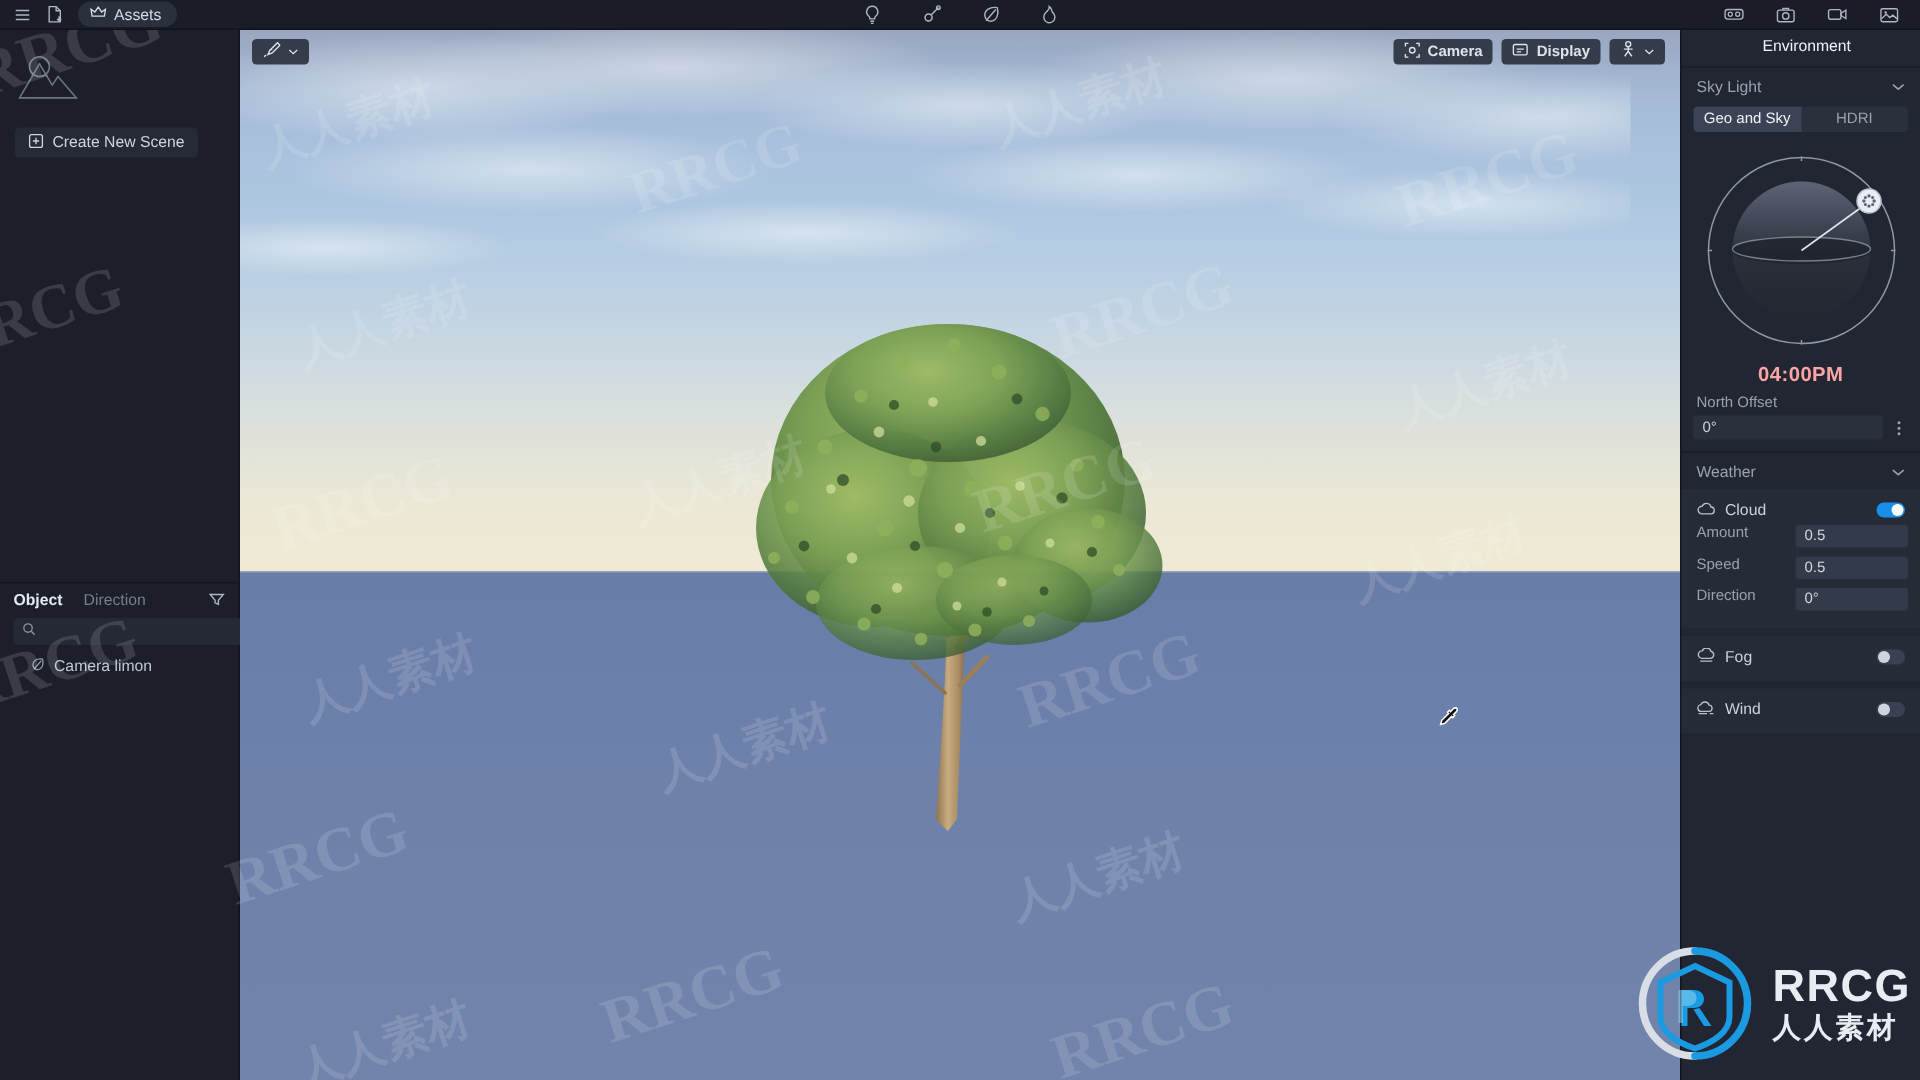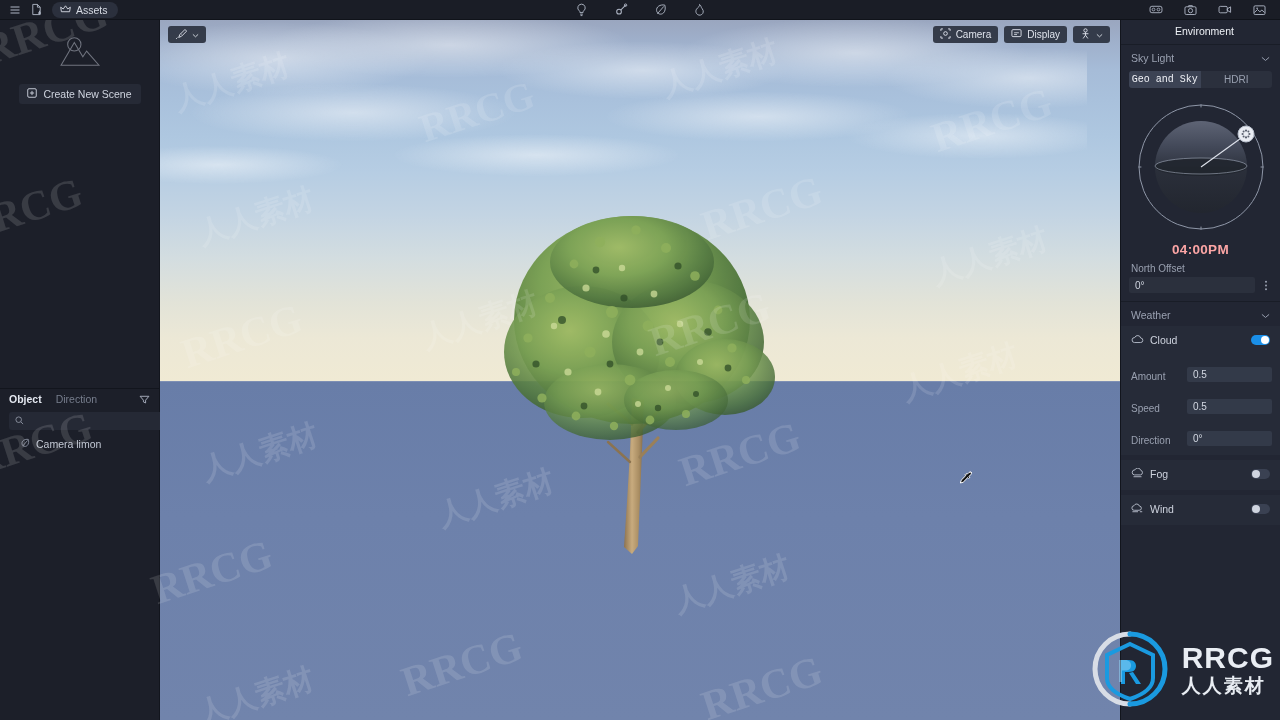--- a/index.html
+++ b/index.html
@@ -38,21 +38,21 @@
     width:160px; flex:0 0 160px; background:#1c1f29;
     display:flex; flex-direction:column; border-right:1px solid #12151d;
   }
   .scene-head {
     height:24px; display:flex; align-items:center; padding:0 8px; gap:6px;
   }
   .scene-head .title { font-size:10.5px; color:#8d93a1; letter-spacing:.2px; }
   .scene-head .sp { margin-left:auto; display:flex; align-items:center; gap:8px; }
   .scene-empty {
     flex:0 0 auto; padding:14px 10px 16px;
-    display:flex; flex-direction:column; align-items:center; gap:12px;
+    display:flex; flex-direction:column; align-items:flex-start; gap:12px;
   }
   .mountain-ico { opacity:.5; }
   .create-btn {
     display:flex; align-items:center; justify-content:center; gap:6px;
     width:122px; height:20px; background:#262a36; border-radius:3px;
     color:#cfd4df; font-size:10.5px; cursor:pointer;
   }
   .left-spacer { flex:1; }
 
   .obj-head {
@@ -92,21 +92,21 @@
   .cloudlayer { position:absolute; left:0; right:0; top:0; height:40%; opacity:.55; }
   .ground {
     position:absolute; left:0; right:0; bottom:0; top:51.6%;
     background:linear-gradient(to bottom, #687da8 0%, #6d81ab 40%, #7184ac 100%);
     border-top:1px solid #7e8fb4;
   }
   .tree { position:absolute; left:49.5%; top:26%; transform:translateX(-50%); }
 
   
   .vp-tl { position:absolute; left:8px; top:6px; display:flex; gap:5px; z-index:12; }
-  .vp-tr { position:absolute; right:10px; top:6px; display:flex; gap:6px; z-index:12; }
+  .vp-tr { position:absolute; right:10px; top:6px; display:flex; gap:6px; z-index:12;font-weight:bold; }
   .vp-btn {
     display:flex; align-items:center; gap:5px; height:17px;
     padding:0 7px; background:rgba(46,52,66,.94); border-radius:3px;
     color:#dfe3ec; font-size:10px; cursor:pointer;
   }
 
   .cursor-dropper { position:absolute; left:799px; top:451px; z-index:14; pointer-events:none; }
 
   
   .right {
@@ -121,21 +121,21 @@
     font-size:10.5px; color:#9aa1b1; cursor:pointer;
   }
   .rp-section-head .chev { margin-left:auto; }
   .seg {
     display:flex; margin:2px 8px 0; background:#2b303d; border-radius:3px; overflow:hidden; height:17px;
   }
   .seg-item {
     flex:1; display:flex; align-items:center; justify-content:center;
     font-size:10px; color:#9aa1b1; cursor:pointer;
   }
-  .seg-item.active { background:#3c4354; color:#f0f2f7;font-family:Liberation Mono, monospace; }
+  .seg-item.active { background:#3c4354; color:#f0f2f7; }
 
   .dial-wrap { padding:8px 0 0; display:flex; justify-content:center; }
   .time-label {
     text-align:center; font-size:13.5px; color:#fca5a5; letter-spacing:.3px;
     font-weight:bold; margin-top:4px;
   }
   .field-label { font-size:10px; color:#99a0b0; padding:6px 10px 3px; }
   .field-row { display:flex; align-items:center; gap:4px; padding:0 8px 6px; }
   .field-input {
     flex:1; height:16px; background:#2b303d; border-radius:2px;
@@ -145,21 +145,21 @@
   .dots-btn { width:13px; height:16px; display:flex; align-items:center; justify-content:center; cursor:pointer; }
 
   .divider { height:1px; background:#191d27; margin:2px 0; }
 
   .group { background:#262b38; margin:0 0 5px; padding:4px 0 6px; }
   .grp-row {
     display:flex; align-items:center; height:20px; padding:0 10px; gap:6px;
   }
   .grp-row .nm { font-size:10.5px; color:#cdd2dd; }
   .grp-row .tg { margin-left:auto; }
-  .prop-row { display:flex; align-items:flex-end; height:18px; padding:0 8px 0 10px; gap:10px; margin-bottom:3px;margin-top:14px; }
+  .prop-row { display:flex; align-items:flex-start; height:18px; padding:0 8px 0 10px; gap:20px; margin-bottom:3px; }
   .prop-row .pl { width:46px; font-size:10px; color:#99a0b0; flex:0 0 46px; }
   .prop-row .pv {
     flex:1; height:15px; background:#333a49; border-radius:2px;
     display:flex; align-items:center; padding:0 6px; font-size:10px; color:#d3d8e2;
   }
   .toggle { width:19px; height:10px; border-radius:5px; background:#3a4152; position:relative; cursor:pointer; }
   .toggle .knob { position:absolute; top:1px; left:1px; width:8px; height:8px; border-radius:50%; background:#cfd4df; }
   .toggle.on { background:#1a8fe8; }
   .toggle.on .knob { left:10px; background:#fff; }
 

